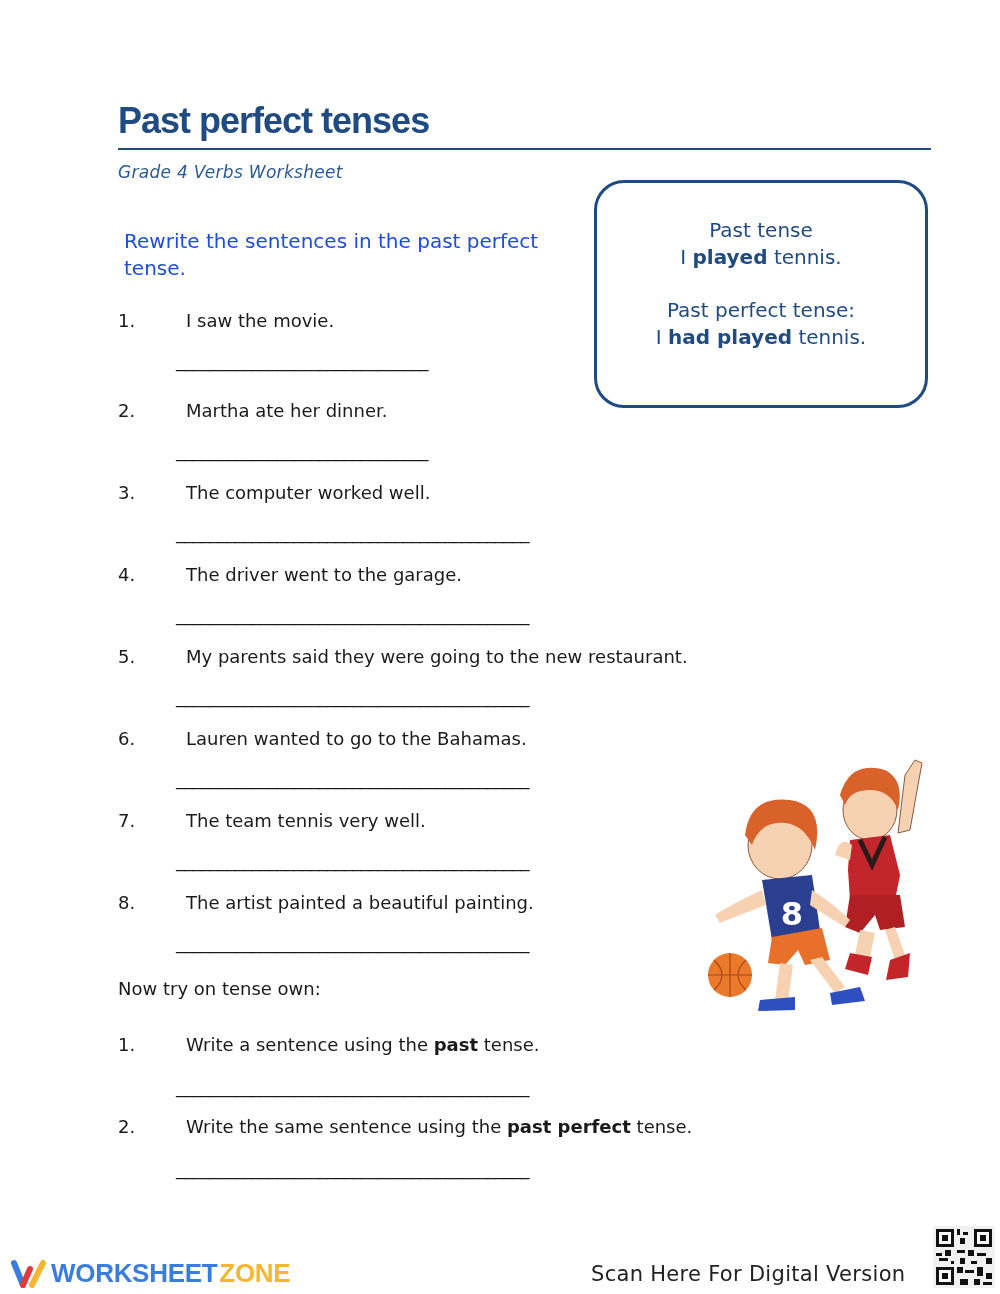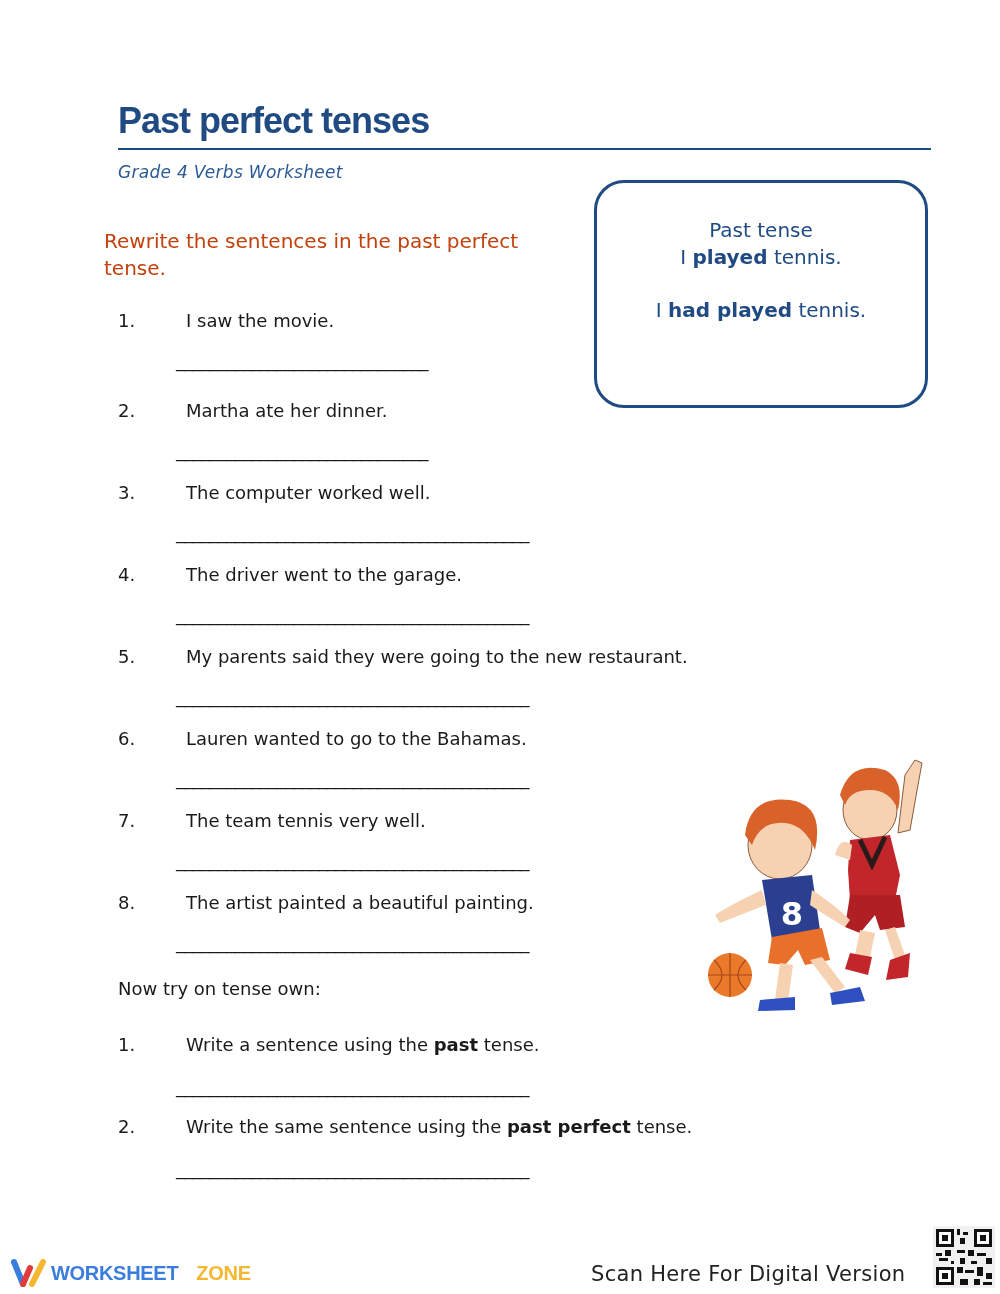--- a/index.html
+++ b/index.html
@@ -3,33 +3,33 @@
   <meta charset="utf-8">
   <style>
     html, body { margin: 0; padding: 0; background: #ffffff; }
     body { width: 1000px; height: 1294px; position: relative; overflow: hidden;
            font-family: "DejaVu Sans", sans-serif; color: #1a1a1a; }
     .abs { position: absolute; }
     .title { left: 118px; top: 100px; font-family: "Liberation Sans", sans-serif; font-weight: bold;
              font-size: 36px; letter-spacing: -1px; color: #1f4a82; }
     .rule { left: 118px; top: 148px; width: 813px; height: 2px; background: #1f4a82; }
     .subtitle { left: 118px; top: 162px; font-size: 17px; color: #2b5a94; letter-spacing: 0.3px; font-weight: 300; font-style: italic; }
-    .instructions { left: 104px; top: 228px; width: 450px; font-size: 20px; line-height: 27px; color: #c2410c; }
+    .instructions { left: 124px; top: 228px; width: 450px; font-size: 20px; line-height: 27px; color: #1d4ed8; }
     .box { left: 594px; top: 180px; width: 334px; height: 228px; border: 3px solid #1f4a82; border-radius: 30px;
            box-sizing: border-box; text-align: center; color: #1f4a82; font-size: 20px; line-height: 27px; }
     .box .block { margin-top: 34px; }
     .box .block + .block { margin-top: 26px; }
     .box b { font-weight: bold; }
     .q { position: absolute; left: 118px; font-size: 18px; color: #1a1a1a; }
     .q .num { position: absolute; left: 0; top: 0; }
     .q .txt { position: absolute; left: 68px; top: 0; white-space: nowrap; }
     .line { position: absolute; left: 176px; font-size: 18px; color: #1a1a1a; letter-spacing: -0.6px; white-space: nowrap; text-align: center; }
     .own { left: 118px; top: 978px; font-size: 18px; }
     .footer-logo { left: 10px; top: 1258px; display: flex; align-items: center; }
-    .footer-logo .wm { font-family: "Liberation Sans", sans-serif; font-weight: bold; font-size: 20px; letter-spacing: -0.3px; }
+    .footer-logo .wm { font-family: "Liberation Sans", sans-serif; font-weight: bold; font-size: 26px; letter-spacing: -0.3px; }
     .scan { left: 591px; top: 1262px; font-size: 21px; color: #222; letter-spacing: 0.3px; }
     .qr { left: 933px; top: 1226px; width: 62px; height: 62px; }
     .illus { left: 700px; top: 755px; width: 240px; height: 265px; }
   </style>
 </head>
 <body>
 
 <div class="abs title">Past perfect tenses</div>
 <div class="abs rule"></div>
 <div class="abs subtitle">Grade 4 Verbs Worksheet</div>
@@ -39,20 +39,21 @@
 <div class="abs box">
   <div class="block">
     <div>Past tense</div>
     <div>
       <span>I</span>
       <b>played</b>
       <span>tennis.</span>
     </div>
   </div>
   <div class="block">
+    <div>Past perfect tense:</div>
     <div>
       <span>I</span>
       <b>had played</b>
       <span>tennis.</span>
     </div>
   </div>
 </div>
 
 <div class="q" style="top:310px">
   <span class="num">1.</span>
@@ -152,21 +153,21 @@
   </g>
 </svg>
 
 <div class="abs footer-logo">
   <svg width="38" height="30" viewBox="0 0 38 30">
     <path d="M4 4 L13 26" stroke="#3b7ddd" stroke-width="6" stroke-linecap="round"></path>
     <path d="M13 26 L20 10" stroke="#e23b3b" stroke-width="6" stroke-linecap="round"></path>
     <path d="M22 26 L33 4" stroke="#f5b731" stroke-width="6" stroke-linecap="round"></path>
   </svg>
   <span class="wm" style="color:#3b7ddd; margin-left:3px">WORKSHEET</span>
-  <span class="wm" style="color:#f5b731; margin-left:18px">ZONE</span>
+  <span class="wm" style="color:#f5b731; margin-left:2px">ZONE</span>
 </div>
 
 <div class="abs scan">Scan Here For Digital Version</div>
 
 <svg class="abs qr" viewBox="0 0 21 21" shape-rendering="crispEdges">
   <rect width="21" height="21" fill="#f1f1f1"></rect>
   <g fill="#111">
     <rect x="1" y="1" width="6" height="6"></rect>
       <rect x="2" y="2" width="4" height="4" fill="#fff"></rect>
       <rect x="3" y="3" width="2" height="2"></rect>

